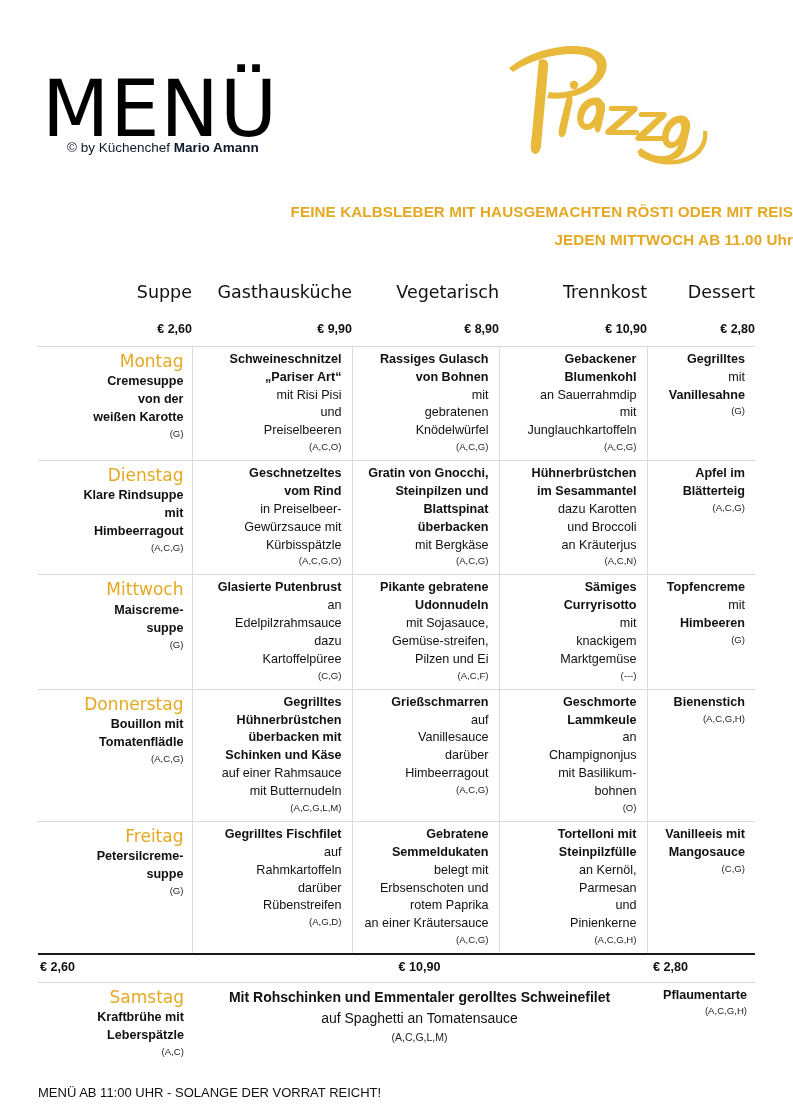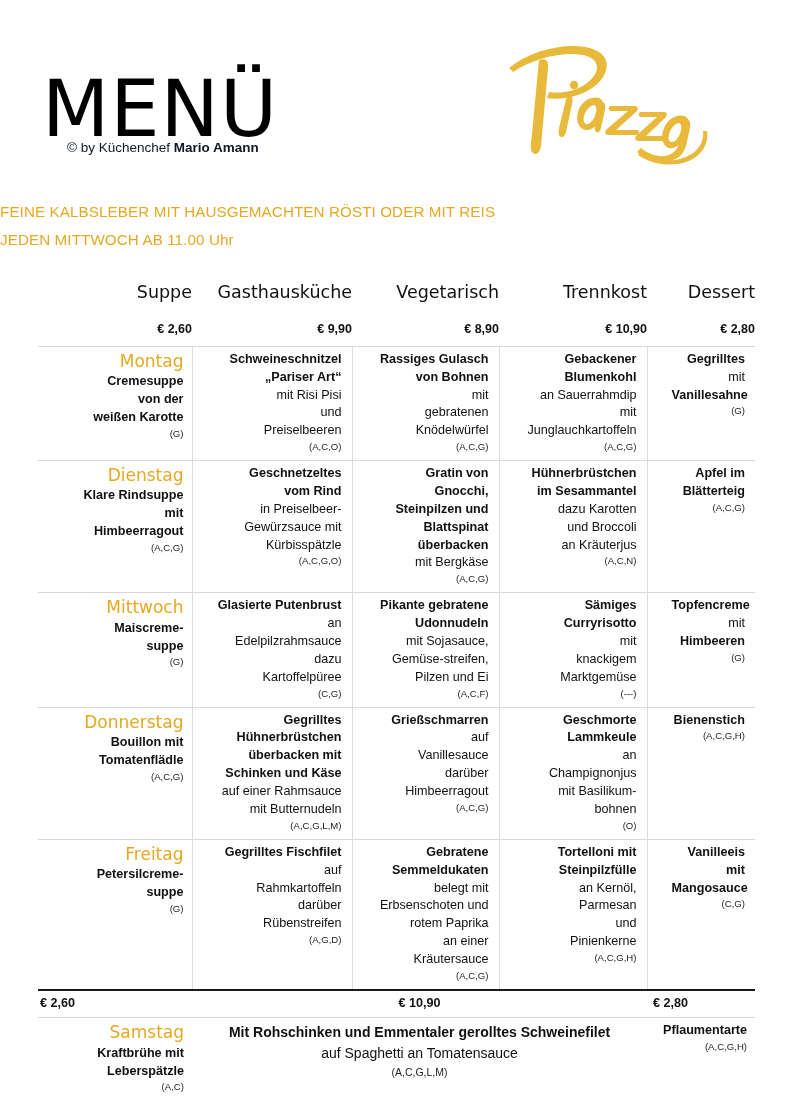--- a/index.html
+++ b/index.html
@@ -57,23 +57,23 @@
     position: absolute;
     left: 495px;
     top: 36px;
     width: 215px;
     height: 130px;
   }
   .logo svg { width: 100%; height: 100%; display: block; }
 
   
   .banner {
-    text-align: left;
+    text-align: right;
     color: #E5A822;
-    font-weight: 400;
+    font-weight: 700;
     font-size: 15.2px;
     line-height: 1.85;
     letter-spacing: 0.1px;
     margin-top: 8px;
   }
 
   
   .menu-table {
     margin: 0 38px;
     width: 717px;
@@ -120,21 +120,21 @@
   .day-row td {
     border-top: 1px solid #d8d8d8;
     padding: 4px 10px 6px 6px;
   }
   .day-row td.cell-suppe {
     padding-left: 2px;
     padding-right: 8px;
   }
   .day-row td.cell-dish {
     border-left: 1px solid #dcdcdc;
-    padding-left: 24px;
+    padding-left: 6px;
   }
 
   .day-name {
     color: #E5A822;
     font-size: 17px;
     font-weight: 400;
     line-height: 1.2;
     margin-bottom: 2px;
     font-family: "DejaVu Sans", sans-serif;
   }

